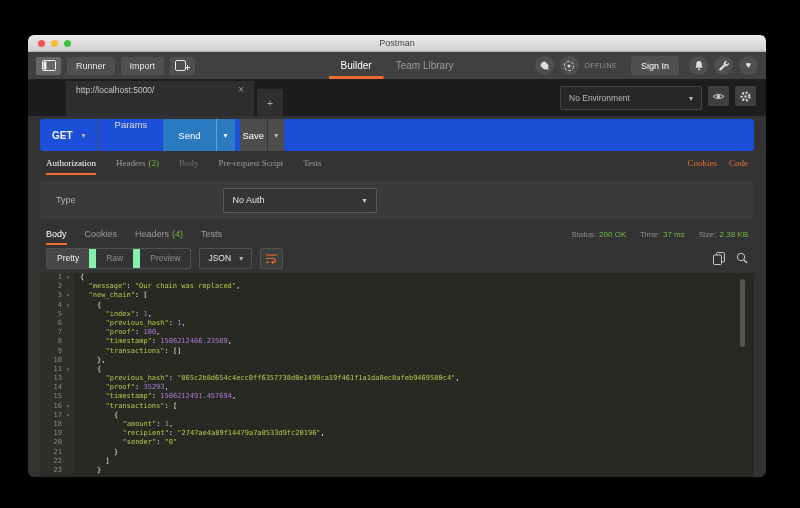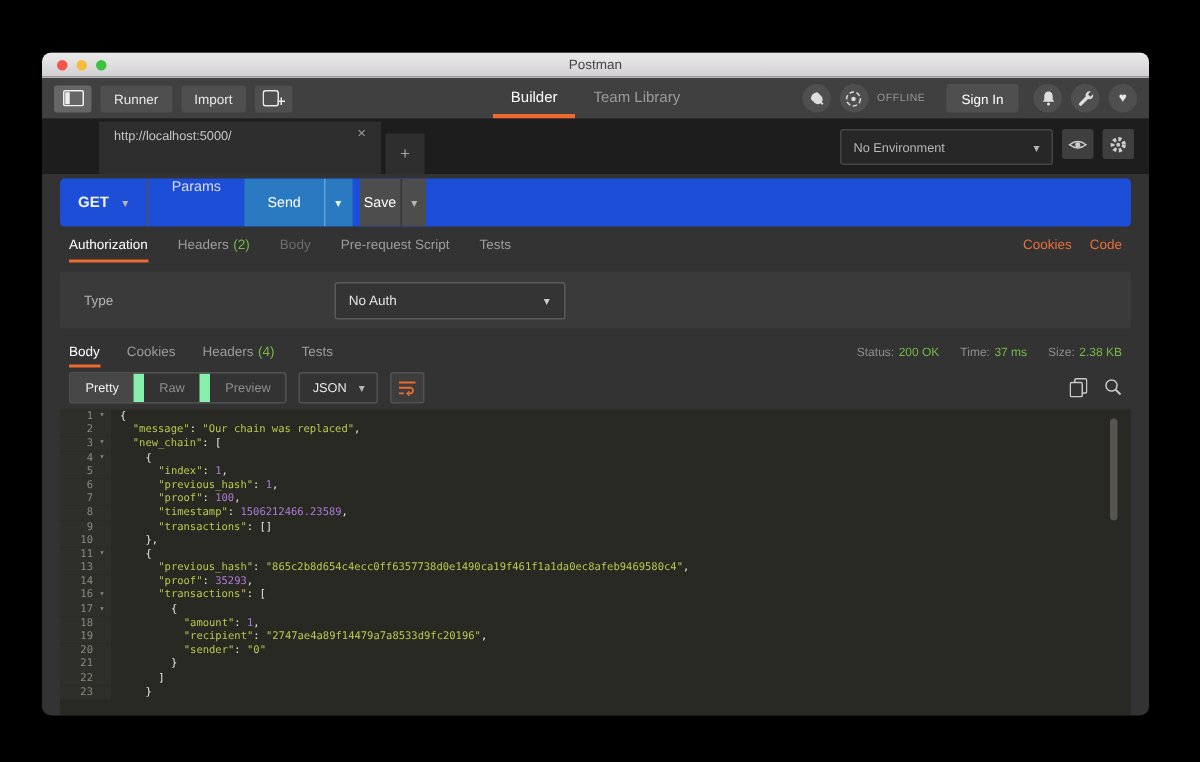--- a/index.html
+++ b/index.html
@@ -59,21 +59,21 @@
   .send{height:100%;background:#2a7ac2;color:#fff;font-size:9.5px;display:flex;align-items:center;}
   .send-label{padding:0 15px;}
   .send-chev{width:18px;height:100%;display:flex;align-items:center;justify-content:center;
              border-left:1px solid rgba(255,255,255,.28);}
   .send .chev{color:#eaf2fa;}
   .save{height:100%;background:#4d4d4d;color:#fff;font-size:9.5px;display:flex;
         align-items:center;margin-left:5px;}
   .save-label{padding:0 3px;}
   .save-chev{width:16px;height:100%;display:flex;align-items:center;justify-content:center;
              border-left:1px solid rgba(0,0,0,.3);}
-  .reqtabs{height:24px;flex:none;display:flex;align-items:center;gap:20px;padding:0 6px;}
+  .reqtabs{height:24px;flex:none;display:flex;align-items:center;gap:20px;padding:0 6px;font-family:Liberation Serif, serif;}
   .rtab{font-size:9px;color:#9c9c9c;height:100%;display:flex;align-items:center;gap:3px;}
   .rtab.active{color:#fff;box-shadow:inset 0 -2px 0 #ed6b30;}
   .rtab.dim{color:#6e6e6e;}
   .count{color:#76b948;}
   .rlinks{margin-left:auto;display:flex;gap:12px;}
   .rlink{font-size:9px;color:#e8703a;}
   .authpanel{margin-top:6px;height:38px;flex:none;background:#3a3a3a;border-radius:2px;
              display:flex;align-items:center;padding:0 16px;}
   .type-label{font-size:9px;color:#b3b3b3;}
   .auth-select{margin-left:147px;width:134px;height:23px;background:#343434;border:1px solid #5a5a5a;
@@ -355,20 +355,21 @@
           <div class="code-line"><div class="gutter"><span class="lnum">4</span><span class="fold">▾</span></div><div class="ltext" style="padding-left: 23px;"><span class="tk-p">{</span></div></div>
           <div class="code-line"><div class="gutter"><span class="lnum">5</span><span class="fold"></span></div><div class="ltext" style="padding-left: 31.5px;"><span class="tk-k">"index"</span><span class="tk-p">: </span><span class="tk-n">1</span><span class="tk-p">,</span></div></div>
           <div class="code-line"><div class="gutter"><span class="lnum">6</span><span class="fold"></span></div><div class="ltext" style="padding-left: 31.5px;"><span class="tk-k">"previous_hash"</span><span class="tk-p">: </span><span class="tk-n">1</span><span class="tk-p">,</span></div></div>
           <div class="code-line"><div class="gutter"><span class="lnum">7</span><span class="fold"></span></div><div class="ltext" style="padding-left: 31.5px;"><span class="tk-k">"proof"</span><span class="tk-p">: </span><span class="tk-n">100</span><span class="tk-p">,</span></div></div>
           <div class="code-line"><div class="gutter"><span class="lnum">8</span><span class="fold"></span></div><div class="ltext" style="padding-left: 31.5px;"><span class="tk-k">"timestamp"</span><span class="tk-p">: </span><span class="tk-n">1506212466.23589</span><span class="tk-p">,</span></div></div>
           <div class="code-line"><div class="gutter"><span class="lnum">9</span><span class="fold"></span></div><div class="ltext" style="padding-left: 31.5px;"><span class="tk-k">"transactions"</span><span class="tk-p">: []</span></div></div>
           <div class="code-line"><div class="gutter"><span class="lnum">10</span><span class="fold"></span></div><div class="ltext" style="padding-left: 23px;"><span class="tk-p">},</span></div></div>
           <div class="code-line"><div class="gutter"><span class="lnum">11</span><span class="fold">▾</span></div><div class="ltext" style="padding-left: 23px;"><span class="tk-p">{</span></div></div>
           <div class="code-line"><div class="gutter"><span class="lnum">13</span><span class="fold"></span></div><div class="ltext" style="padding-left: 31.5px;"><span class="tk-k">"previous_hash"</span><span class="tk-p">: </span><span class="tk-s">"865c2b8d654c4ecc0ff6357738d0e1490ca19f461f1a1da0ec8afeb9469580c4"</span><span class="tk-p">,</span></div></div>
           <div class="code-line"><div class="gutter"><span class="lnum">14</span><span class="fold"></span></div><div class="ltext" style="padding-left: 31.5px;"><span class="tk-k">"proof"</span><span class="tk-p">: </span><span class="tk-n">35293</span><span class="tk-p">,</span></div></div>
+          <div class="code-line"><div class="gutter"><span class="lnum">15</span><span class="fold"></span></div><div class="ltext" style="padding-left: 31.5px;"><span class="tk-k">"timestamp"</span><span class="tk-p">: </span><span class="tk-n">1506212491.457694</span><span class="tk-p">,</span></div></div>
           <div class="code-line"><div class="gutter"><span class="lnum">16</span><span class="fold">▾</span></div><div class="ltext" style="padding-left: 31.5px;"><span class="tk-k">"transactions"</span><span class="tk-p">: [</span></div></div>
           <div class="code-line"><div class="gutter"><span class="lnum">17</span><span class="fold">▾</span></div><div class="ltext" style="padding-left: 40px;"><span class="tk-p">{</span></div></div>
           <div class="code-line"><div class="gutter"><span class="lnum">18</span><span class="fold"></span></div><div class="ltext" style="padding-left: 48.5px;"><span class="tk-k">"amount"</span><span class="tk-p">: </span><span class="tk-n">1</span><span class="tk-p">,</span></div></div>
           <div class="code-line"><div class="gutter"><span class="lnum">19</span><span class="fold"></span></div><div class="ltext" style="padding-left: 48.5px;"><span class="tk-k">"recipient"</span><span class="tk-p">: </span><span class="tk-s">"2747ae4a89f14479a7a8533d9fc20196"</span><span class="tk-p">,</span></div></div>
           <div class="code-line"><div class="gutter"><span class="lnum">20</span><span class="fold"></span></div><div class="ltext" style="padding-left: 48.5px;"><span class="tk-k">"sender"</span><span class="tk-p">: </span><span class="tk-s">"0"</span></div></div>
           <div class="code-line"><div class="gutter"><span class="lnum">21</span><span class="fold"></span></div><div class="ltext" style="padding-left: 40px;"><span class="tk-p">}</span></div></div>
           <div class="code-line"><div class="gutter"><span class="lnum">22</span><span class="fold"></span></div><div class="ltext" style="padding-left: 31.5px;"><span class="tk-p">]</span></div></div>
           <div class="code-line"><div class="gutter"><span class="lnum">23</span><span class="fold"></span></div><div class="ltext" style="padding-left: 23px;"><span class="tk-p">}</span></div></div>
         </div>
       <div class="scroll-thumb"></div>

